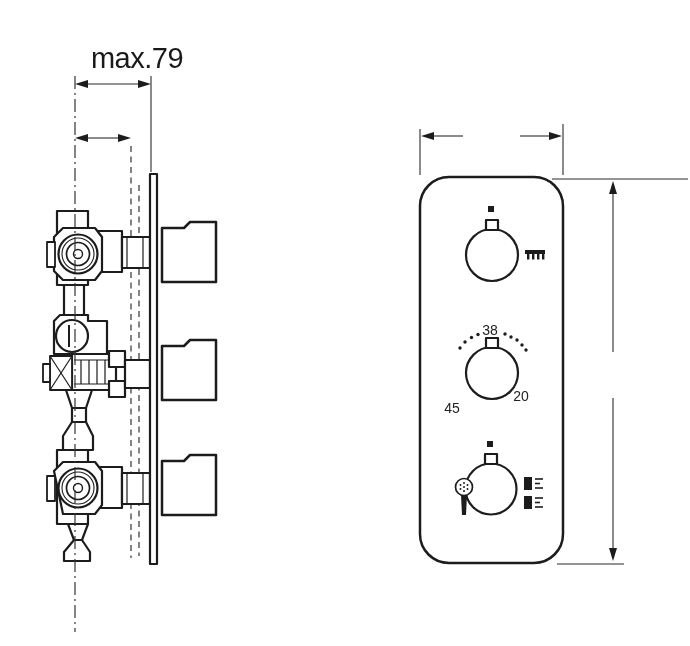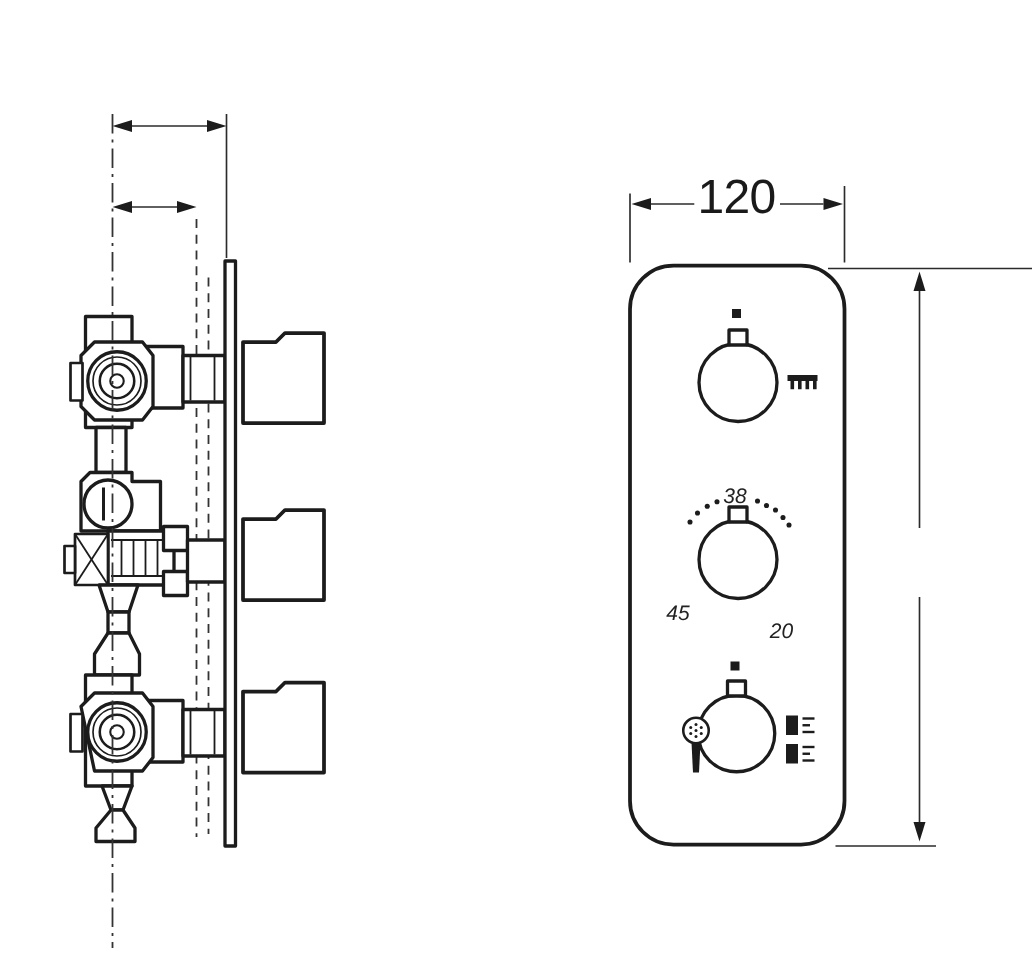--- a/index.html
+++ b/index.html
@@ -13,25 +13,25 @@
     color:#1a1a1a;white-space:nowrap;line-height:1;
     background:#fff;padding:0 2px;letter-spacing:-0.5px;
   }
   .lbl-max{left:137px;top:58px;font-size:29px;}
   .lbl-min{left:129px;top:112px;font-size:29px;}
   .lbl-120{left:491px;top:131px;font-size:32px;}
   .lbl-325{left:616px;top:374px;font-size:34px;}
   .dial-label{
     position:absolute;transform:translate(-50%,-50%);
     color:#222;font-size:14px;white-space:nowrap;line-height:1;
-    background:transparent;letter-spacing:0;font-style:italic;
+    background:transparent;letter-spacing:0;
   }
   .lbl-38{left:490px;top:330px;}
   .lbl-45{left:452px;top:372px;margin-top:36px;}
-  .lbl-20{left:521px;top:396px;margin-top:24px;}
+  .lbl-20{left:521px;top:396px;}
   
   .ln{fill:#ffffff;stroke:#1c1c1c;stroke-width:2.2;stroke-linejoin:round;}
   .ln-thick{fill:#ffffff;stroke:#1c1c1c;stroke-width:2.5;stroke-linejoin:round;}
   .detail{fill:none;stroke:#1c1c1c;stroke-width:1.2;}
   .thin{fill:none;stroke:#2b2b2b;stroke-width:1.1;}
   .dashed{fill:none;stroke:#333;stroke-width:1.2;stroke-dasharray:6 4.5;}
   .dashdot{fill:none;stroke:#333;stroke-width:1.2;stroke-dasharray:13 4 2 4;}
   .arrow{fill:#1c1c1c;stroke:none;}
   .solid{fill:#1c1c1c;stroke:none;}
 </style>
@@ -201,17 +201,17 @@
         <line x1="535" y1="483.5" x2="540" y2="483.5" stroke="#1c1c1c" stroke-width="1.6"></line>
         <line x1="535" y1="488" x2="543" y2="488" stroke="#1c1c1c" stroke-width="1.6"></line>
         <rect class="solid" x="524" y="496" width="8" height="13"></rect>
         <line x1="535" y1="498" x2="543" y2="498" stroke="#1c1c1c" stroke-width="1.6"></line>
         <line x1="535" y1="502.5" x2="540" y2="502.5" stroke="#1c1c1c" stroke-width="1.6"></line>
         <line x1="535" y1="507" x2="543" y2="507" stroke="#1c1c1c" stroke-width="1.6"></line>
       </g>
     </g>
   </svg>
 
-  <div class="dim-label lbl-120">120</div>
+  <div class="dim-label lbl-max">max.79</div>
   <div class="dial-label lbl-38">38</div>
   <div class="dial-label lbl-45">45</div>
   <div class="dial-label lbl-20">20</div>
 </div>
 
 </body></html>

